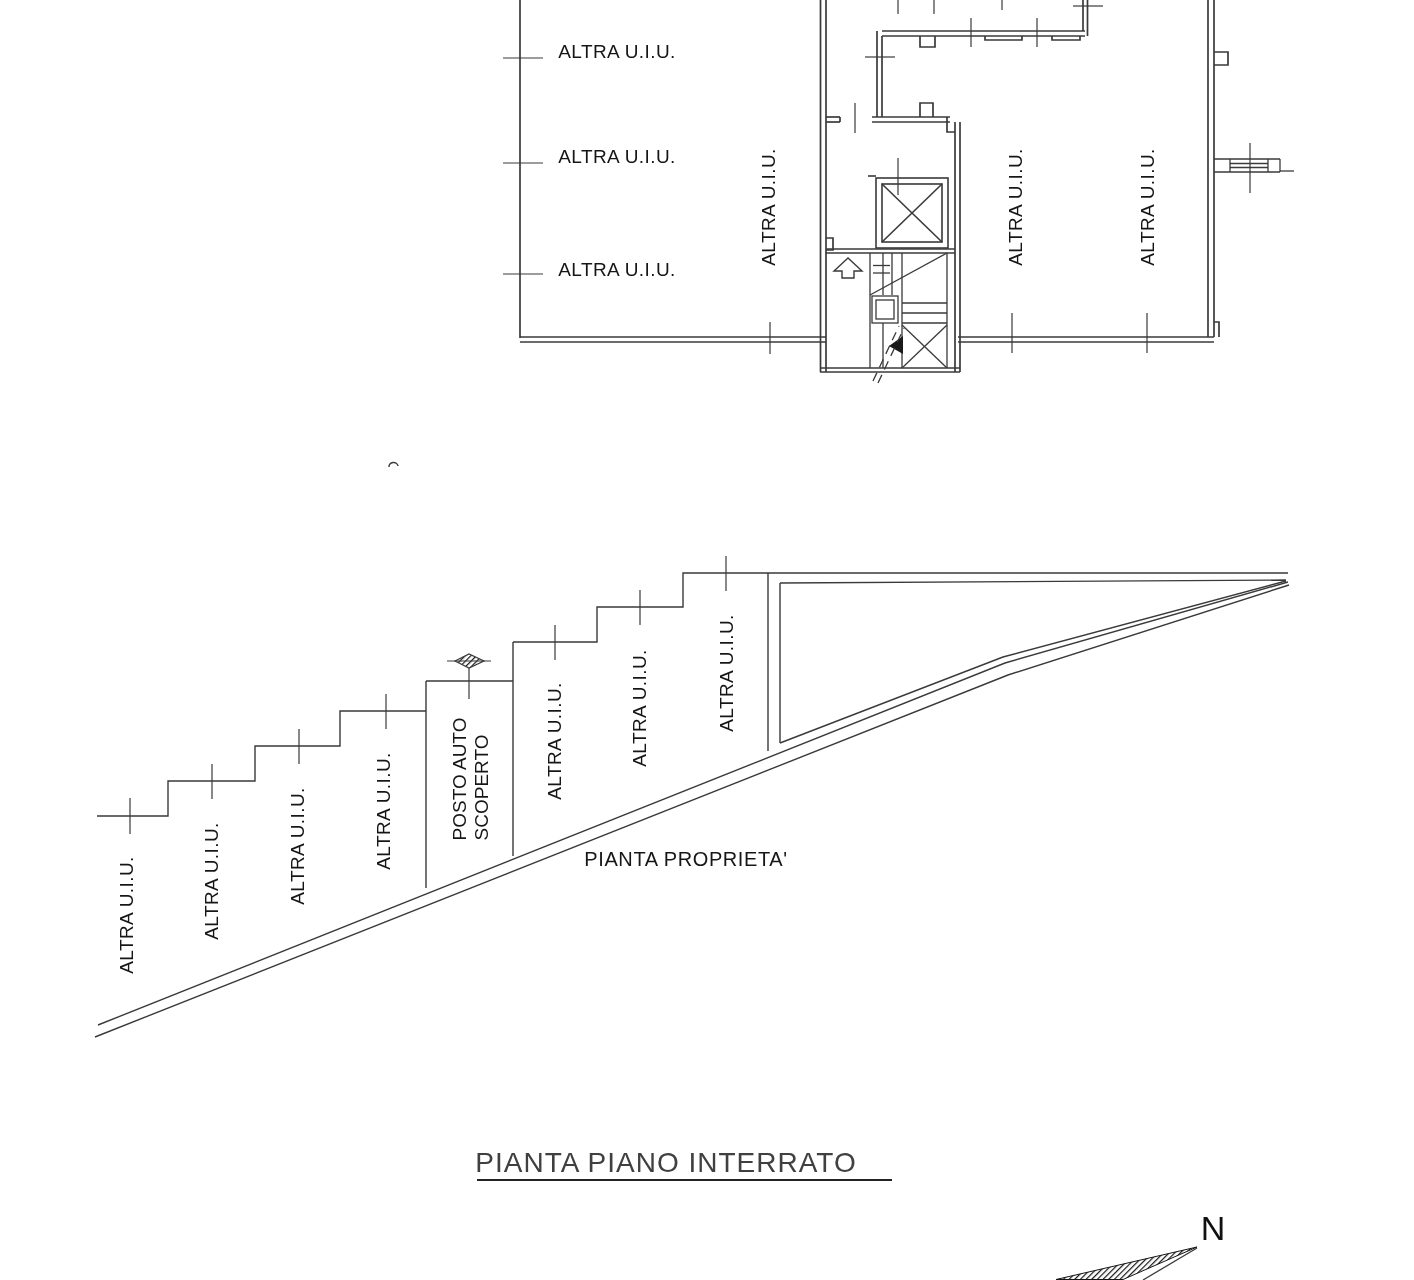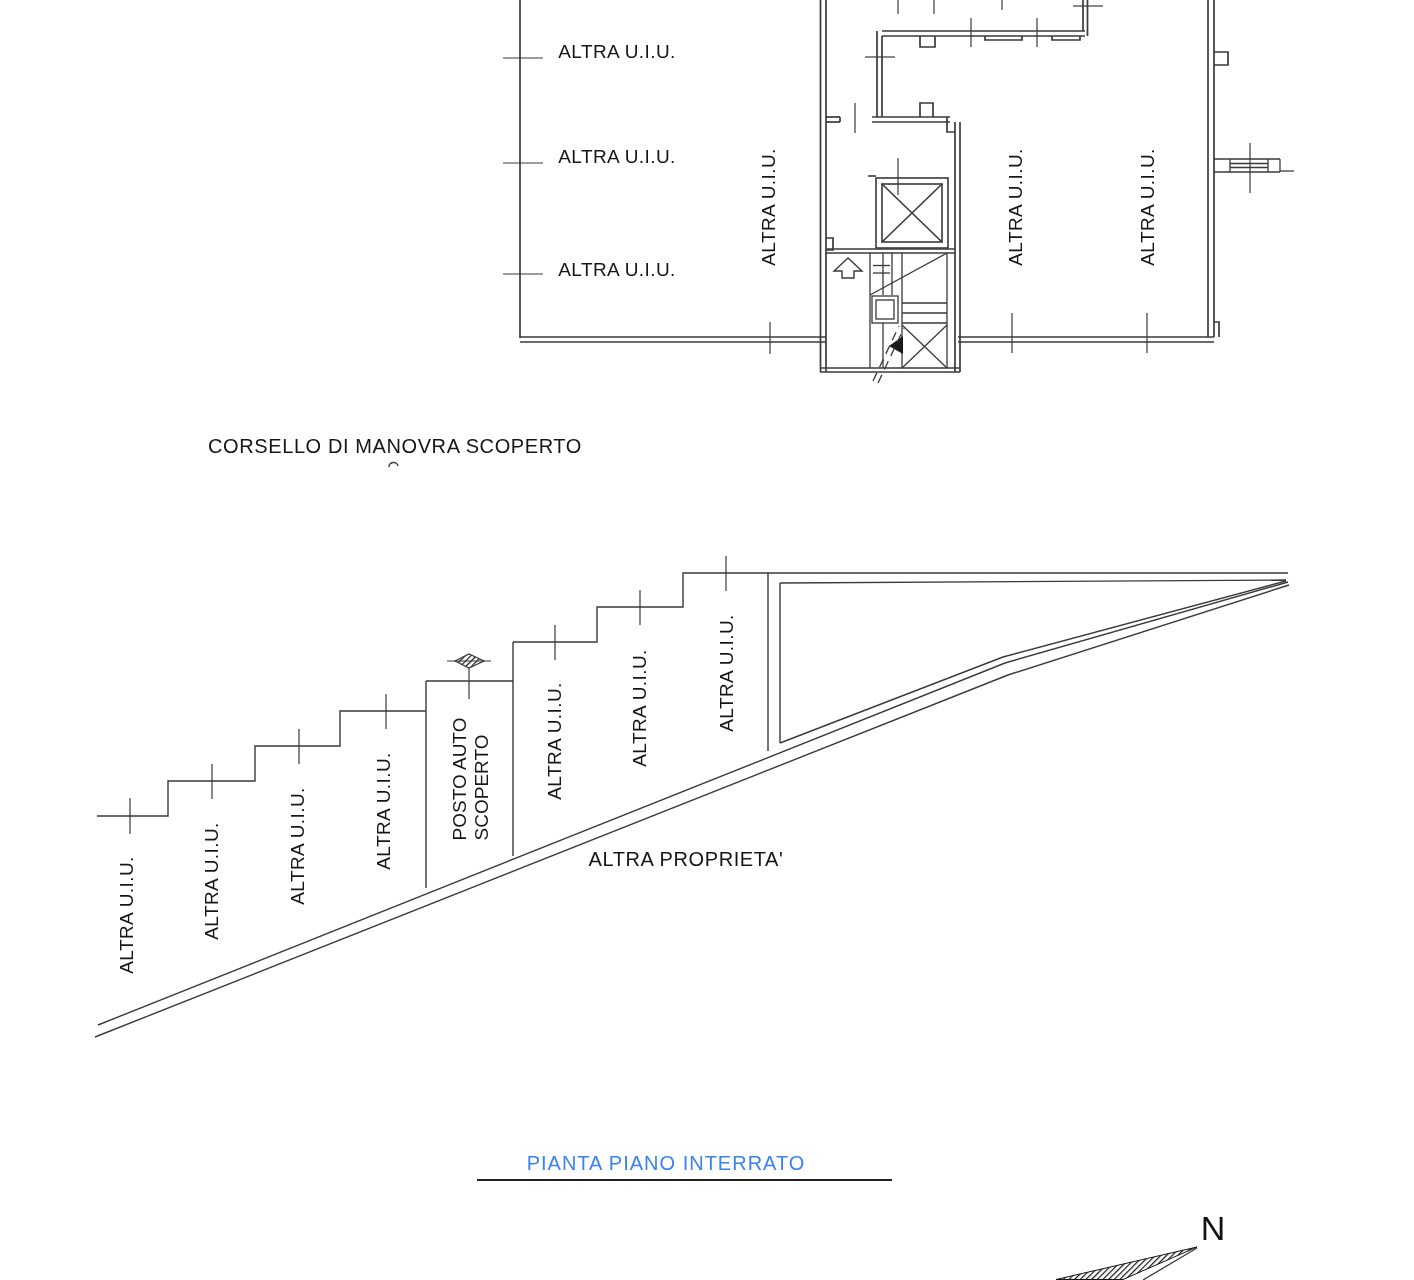--- a/index.html
+++ b/index.html
@@ -17,21 +17,21 @@
   }
   .vlbl { transform:translate(-50%,-50%) rotate(-90deg); }
   .corsello { font-size:20px; letter-spacing:0.6px; }
   .boundary { font-size:20px; letter-spacing:0.6px; }
   .posto {
     position:absolute; color:#161616; font-size:19px; line-height:22px;
     white-space:nowrap; text-align:left;
     transform:translate(-50%,-50%) rotate(-90deg);
   }
   .title {
-    position:absolute; color:#3b82f6; font-size:20px; letter-spacing:1px;
+    position:absolute; color:#404040; font-size:28px; letter-spacing:1px;
     white-space:nowrap; transform:translate(-50%,-50%);
   }
   .north {
     position:absolute; color:#111; font-size:34px;
     transform:translate(-50%,-50%);
   }
 </style>
 </head>
 <body>
 
@@ -210,35 +210,34 @@
   </svg>
 
   <div class="lbl" style="left:617px; top:52px">ALTRA U.I.U.</div>
   <div class="lbl" style="left:617px; top:157px">ALTRA U.I.U.</div>
   <div class="lbl" style="left:617px; top:270px">ALTRA U.I.U.</div>
 
   <div class="lbl vlbl" style="left:769px;  top:207px">ALTRA U.I.U.</div>
   <div class="lbl vlbl" style="left:1016px; top:207px">ALTRA U.I.U.</div>
   <div class="lbl vlbl" style="left:1148px; top:207px">ALTRA U.I.U.</div>
 
-  <div class="lbl corsello" style="left:395px; top:446px">CORSELLO DI MANOVRA SCOPERTO</div>
 
   <div class="lbl vlbl" style="left:127px; top:915px">ALTRA U.I.U.</div>
   <div class="lbl vlbl" style="left:212px; top:881px">ALTRA U.I.U.</div>
   <div class="lbl vlbl" style="left:298px; top:846px">ALTRA U.I.U.</div>
   <div class="lbl vlbl" style="left:384px; top:811px">ALTRA U.I.U.</div>
 
   <div class="posto" style="left:471px; top:779px">
     <div>POSTO AUTO</div>
     <div>SCOPERTO</div>
   </div>
 
   <div class="lbl vlbl" style="left:555px; top:741px">ALTRA U.I.U.</div>
   <div class="lbl vlbl" style="left:640px; top:708px">ALTRA U.I.U.</div>
   <div class="lbl vlbl" style="left:727px; top:673px">ALTRA U.I.U.</div>
 
-  <div class="lbl boundary" style="left:686px; top:859px">ALTRA PROPRIETA'</div>
+  <div class="lbl boundary" style="left:686px; top:859px">PIANTA PROPRIETA'</div>
 
   <div class="title" style="left:666px; top:1163px">PIANTA PIANO INTERRATO</div>
 
   <div class="north" style="left:1213px; top:1228px">N</div>
 
 </div>
 
 </body></html>

